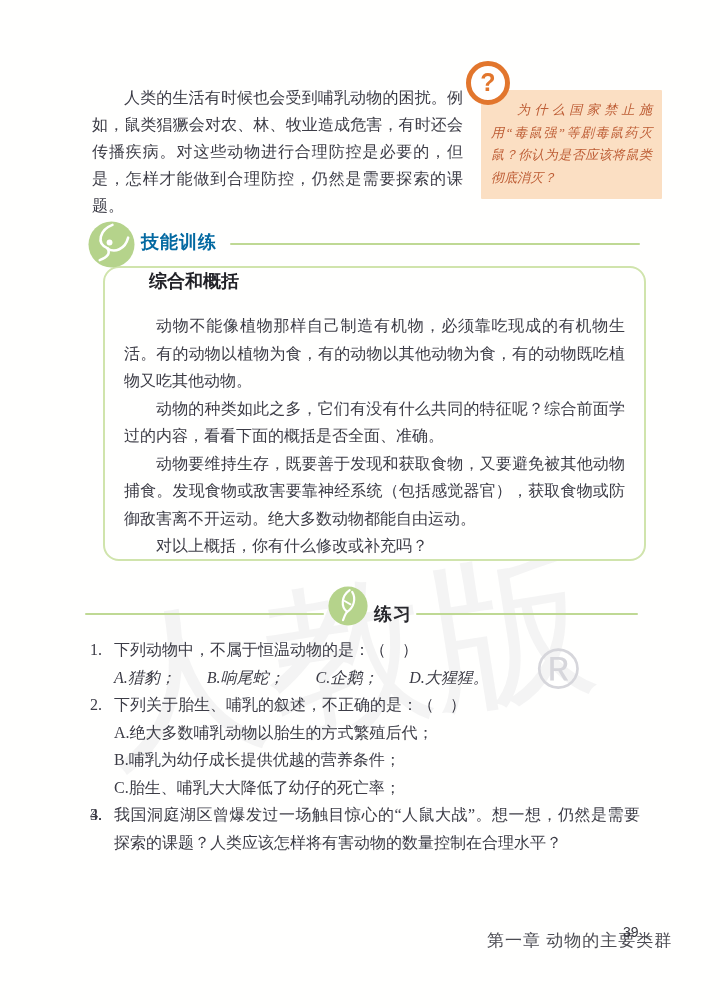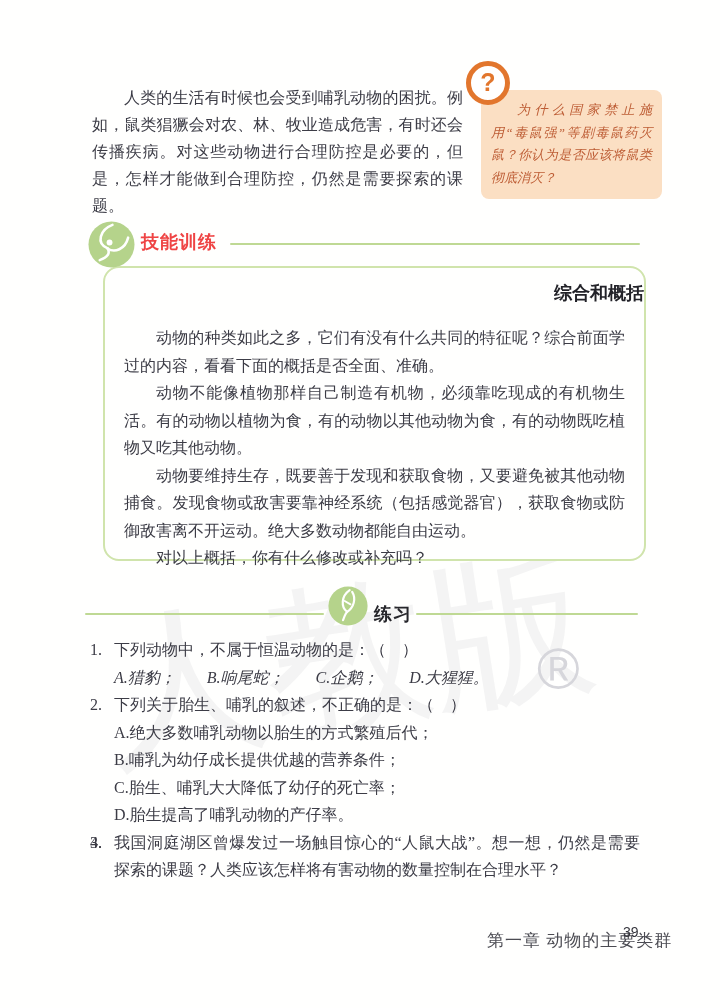--- a/index.html
+++ b/index.html
@@ -45,51 +45,51 @@
     z-index:3;
   }
   .q-icon span{
     font-family:"Liberation Sans","DejaVu Sans",sans-serif;
     font-weight:bold;font-size:25px;color:#e2762d;line-height:1;
     margin-top:-2px;
   }
   .callout{
     position:absolute;left:481px;top:90px;width:181px;
     box-sizing:border-box;
-    background:#fbdfc3;border-radius:8px;
+    background:#fbdfc3;border-radius:1px;
     padding:9px 10px 10px 10px;
     font-size:13px;line-height:22.5px;
     color:#bd5c34;
     text-indent:2em;text-align:justify;
     font-style:italic;
     z-index:2;
   }
   
   .section-icon{position:absolute;z-index:3;}
   .skill-icon{left:88px;top:221px;}
   .skill-label{
     position:absolute;left:141px;top:230px;
     font-family:"Liberation Sans","DejaVu Sans",sans-serif;
-    font-weight:bold;font-size:18px;color:#ef4444;letter-spacing:1px;
+    font-weight:bold;font-size:18px;color:#0369a1;letter-spacing:1px;
   }
   .skill-line{
     position:absolute;left:230px;top:243px;width:410px;height:2px;
     background:#bfd994;border-radius:1px;
   }
   
   .skill-box{
     position:absolute;left:103px;top:266px;width:543px;height:295px;
     box-sizing:border-box;
     border:2px solid #d0e4ac;border-radius:16px;
     background:#fffffe;
   }
   .skill-box-title{
-    margin-top:13px;text-align:right;
-    font-family:"Liberation Sans","DejaVu Sans",sans-serif;
-    font-weight:bold;font-size:18px;color:#222228;
+    margin-top:1px;text-align:left;
+    font-family:"Liberation Sans","DejaVu Sans",sans-serif;
+    font-weight:bold;font-size:18px;color:#222228;padding-left:44px;
   }
   .skill-box-body{margin:19px 19px 0 19px;}
   .skill-box-body p{
     margin:0;font-size:16px;line-height:27.5px;
     text-indent:2em;text-align:justify;
   }
   
   .ex-line-left{
     position:absolute;left:85px;top:613px;width:239px;height:2px;
     background:#bfd994;border-radius:1px;
@@ -152,22 +152,22 @@
         <path d="M12 40 C 20 37 23 33 20 28" fill="none" stroke="#ffffff" stroke-width="2.6" stroke-linecap="round"></path>
         <circle cx="22" cy="22" r="3" fill="#ffffff"></circle>
       </svg>
     </div>
     <div class="skill-label">技能训练</div>
     <div class="skill-line"></div>
 
     <div class="skill-box">
       <div class="skill-box-title">综合和概括</div>
       <div class="skill-box-body">
+        <p>动物不能像植物那样自己制造有机物，必须靠吃现成的有机物生活。有的动物以植物为食，有的动物以其他动物为食，有的动物既吃植物又吃其他动物。</p>
         <p>动物的种类如此之多，它们有没有什么共同的特征呢？综合前面学过的内容，看看下面的概括是否全面、准确。</p>
-        <p>动物不能像植物那样自己制造有机物，必须靠吃现成的有机物生活。有的动物以植物为食，有的动物以其他动物为食，有的动物既吃植物又吃其他动物。</p>
         <p>动物要维持生存，既要善于发现和获取食物，又要避免被其他动物捕食。发现食物或敌害要靠神经系统（包括感觉器官），获取食物或防御敌害离不开运动。绝大多数动物都能自由运动。</p>
         <p>对以上概括，你有什么修改或补充吗？</p>
       </div>
     </div>
 
     <div class="ex-line-left"></div>
     <div class="section-icon ex-icon">
       <svg width="40" height="40" viewBox="0 0 48 48">
         <circle cx="24" cy="24" r="23.5" fill="#b5d38b"></circle>
         <path d="M26 5 C 16 12 15 25 23 31" fill="none" stroke="#ffffff" stroke-width="2.6" stroke-linecap="round"></path>
@@ -192,21 +192,20 @@
         <span>D.大猩猩。</span>
       </div>
 
       <div class="q-item">
         <span class="q-num">2.</span>
         <span>下列关于胎生、哺乳的叙述，不正确的是：（　）</span>
       </div>
       <div class="q-option-line">A.绝大多数哺乳动物以胎生的方式繁殖后代；</div>
       <div class="q-option-line">B.哺乳为幼仔成长提供优越的营养条件；</div>
       <div class="q-option-line">C.胎生、哺乳大大降低了幼仔的死亡率；</div>
-      <div class="q-option-line">D.胎生提高了哺乳动物的产仔率。</div>
 
       <div class="q-item">
         <span class="q-num">3.</span>
       </div>
 
       <div class="q-item">
         <span class="q-num">4.</span>
         <span>我国洞庭湖区曾爆发过一场触目惊心的“人鼠大战”。想一想，仍然是需要探索的课题？人类应该怎样将有害动物的数量控制在合理水平？</span>
       </div>
 

